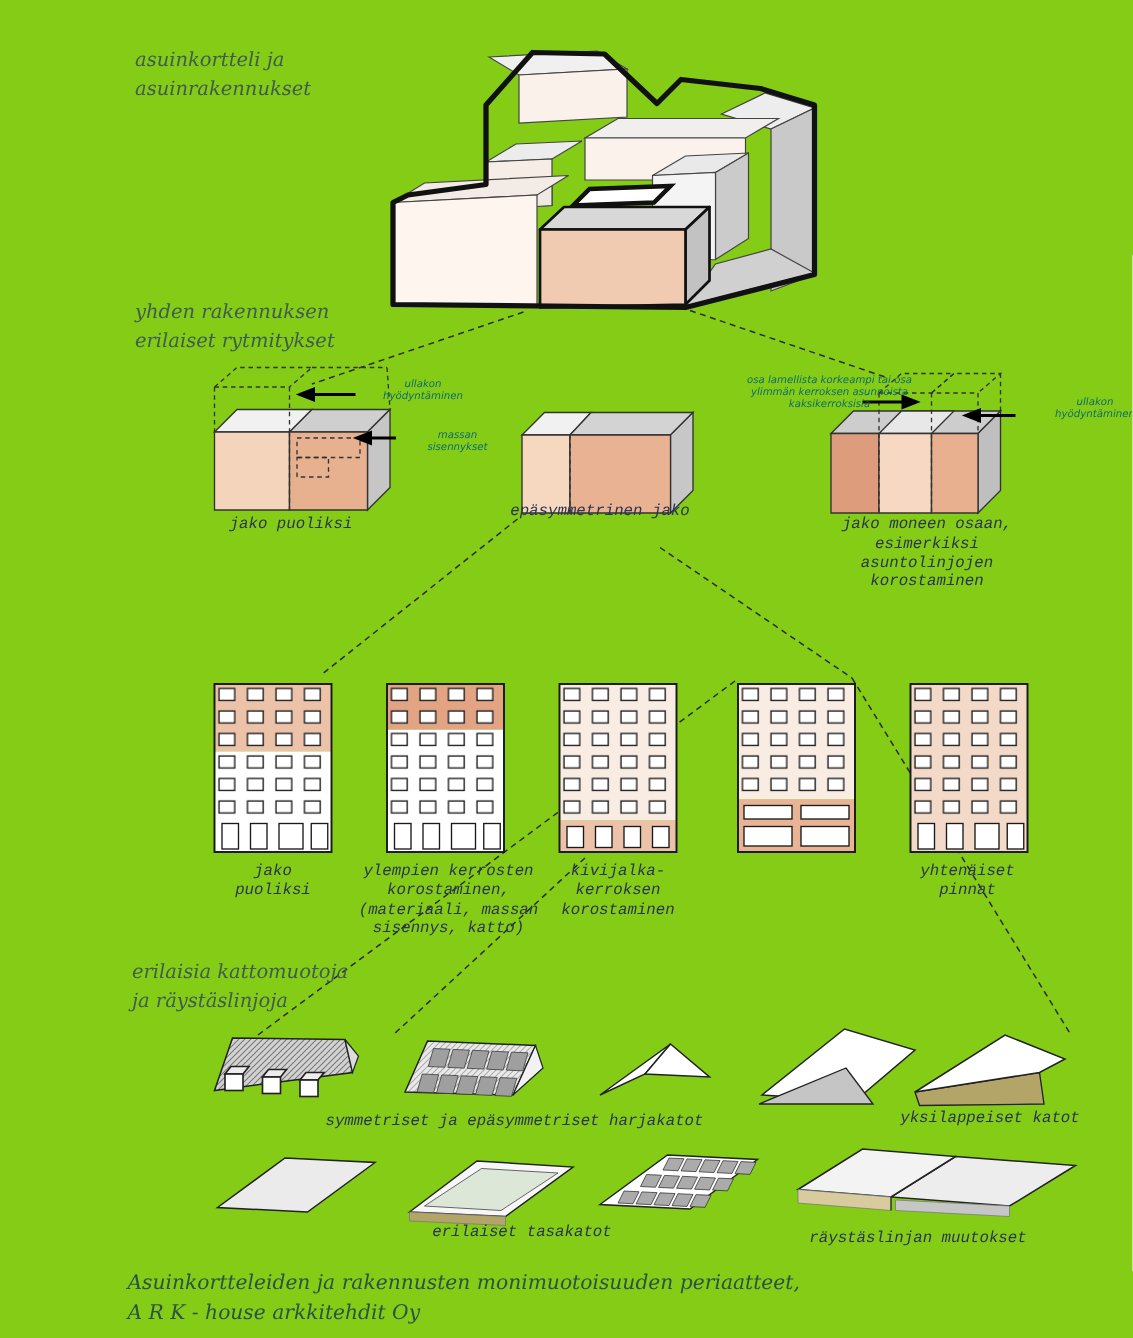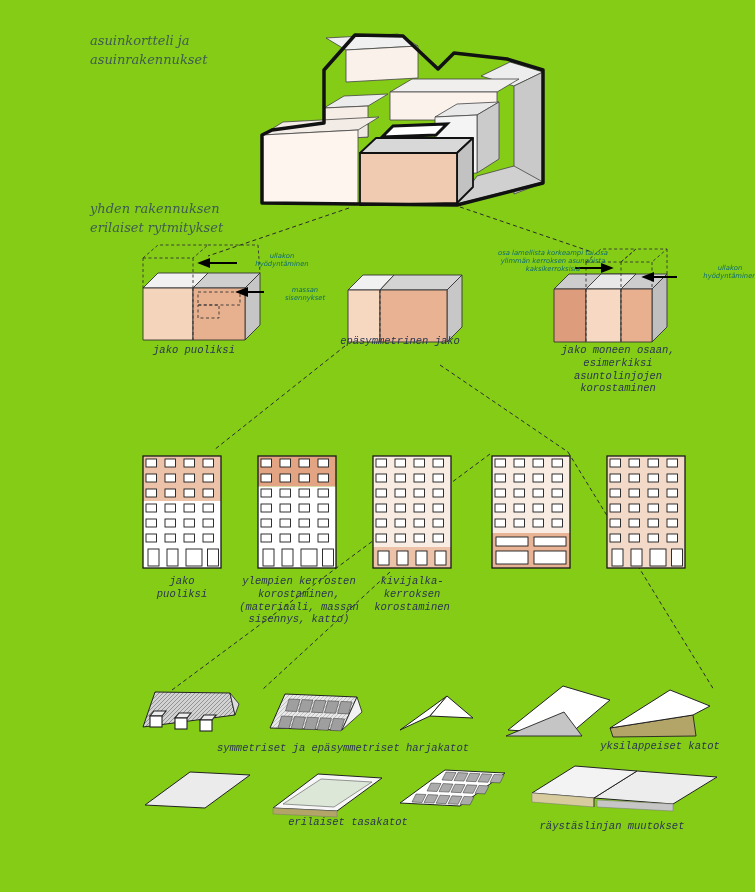--- a/index.html
+++ b/index.html
@@ -52,20 +52,22 @@
       <line x1="390" y1="572" x2="262" y2="690"></line>
       <line x1="490" y1="454" x2="172" y2="690"></line>
       <line x1="568" y1="452" x2="714" y2="690"></line>
     </g>
   </svg>
 
   <div class="sec-label" style="left:90px;top:32px;">asuinkortteli ja
 asuinrakennukset</div>
   <div class="sec-label" style="left:90px;top:200px;">yhden rakennuksen
 erilaiset rytmitykset</div>
+  <div class="sec-label" style="left:88px;top:640px;">erilaisia kattomuotoja
+ja räystäslinjoja</div>
 
   <svg style="left:246px;top:16px" width="310" height="200">
     <g stroke="#444" stroke-width="0.8">
 
       <polygon points="235,60 264,46 297,56 268,70" fill="#ededed"></polygon>
       <polygon points="268,70 297,56 297,167 268,178" fill="#c9c9c9"></polygon>
 
       <polygon points="80,22 152,18 172,30 100,34" fill="#f0f0f0"></polygon>
       <polygon points="100,34 172,30 172,62 100,66" fill="#faf1ea"></polygon>
 
@@ -241,20 +243,22 @@
 
   <div class="caption" style="left:122px;top:575px;width:120px;">jako
 puoliksi</div>
   <div class="caption" style="left:239px;top:575px;width:120px;">ylempien kerrosten
 korostaminen,
 (materiaali, massan
 sisennys, katto)</div>
   <div class="caption" style="left:352px;top:575px;width:120px;">kivijalka-
 kerroksen
 korostaminen</div>
+  <div class="caption" style="left:585px;top:575px;width:120px;">yhtenäiset
+pinnat</div>
 
   <svg style="left:130px;top:678px" width="600" height="142">
 
     <polygon points="13,49 25,14 100,15 105,37" fill="url(#hatch1)" stroke="#222" stroke-width="1"></polygon>
     <polygon points="100,15 109,26 105,37" fill="#dcdcdc" stroke="#222" stroke-width="0.8"></polygon>
     <g stroke="#222" stroke-width="1.1">
       <polygon points="20,38 32,38 36,33 24,33" fill="#ededed"></polygon>
         <rect x="20" y="38" width="12" height="11" fill="#ffffff"></rect>
       <polygon points="45,40 57,40 61,35 49,35" fill="#ededed"></polygon>
         <rect x="45" y="40" width="12" height="11" fill="#ffffff"></rect>
@@ -318,14 +322,16 @@
     <polygon points="402,115 445,88 507,93 464,120" fill="#f3f3f3" stroke="#222" stroke-width="1"></polygon>
     <polygon points="402,115 464,120 464,129 402,124" fill="#d8cc9e" stroke="#777" stroke-width="0.5"></polygon>
     <line x1="464" y1="120" x2="464" y2="129" stroke="#222" stroke-width="0.8"></line>
   </svg>
 
   <div class="caption" style="left:203px;top:742px;width:280px;">symmetriset ja epäsymmetriset harjakatot</div>
   <div class="caption" style="left:590px;top:740px;width:140px;text-align:center;">yksilappeiset katot</div>
   <div class="caption" style="left:268px;top:816px;width:160px;">erilaiset tasakatot</div>
   <div class="caption" style="left:532px;top:820px;width:160px;">räystäslinjan muutokset</div>
 
+  <div class="footer-text" style="left:85px;top:845px;">Asuinkortteleiden ja rakennusten monimuotoisuuden periaatteet,
+A R K - house arkkitehdit Oy</div>
 
 </div>
 
 </body></html>

